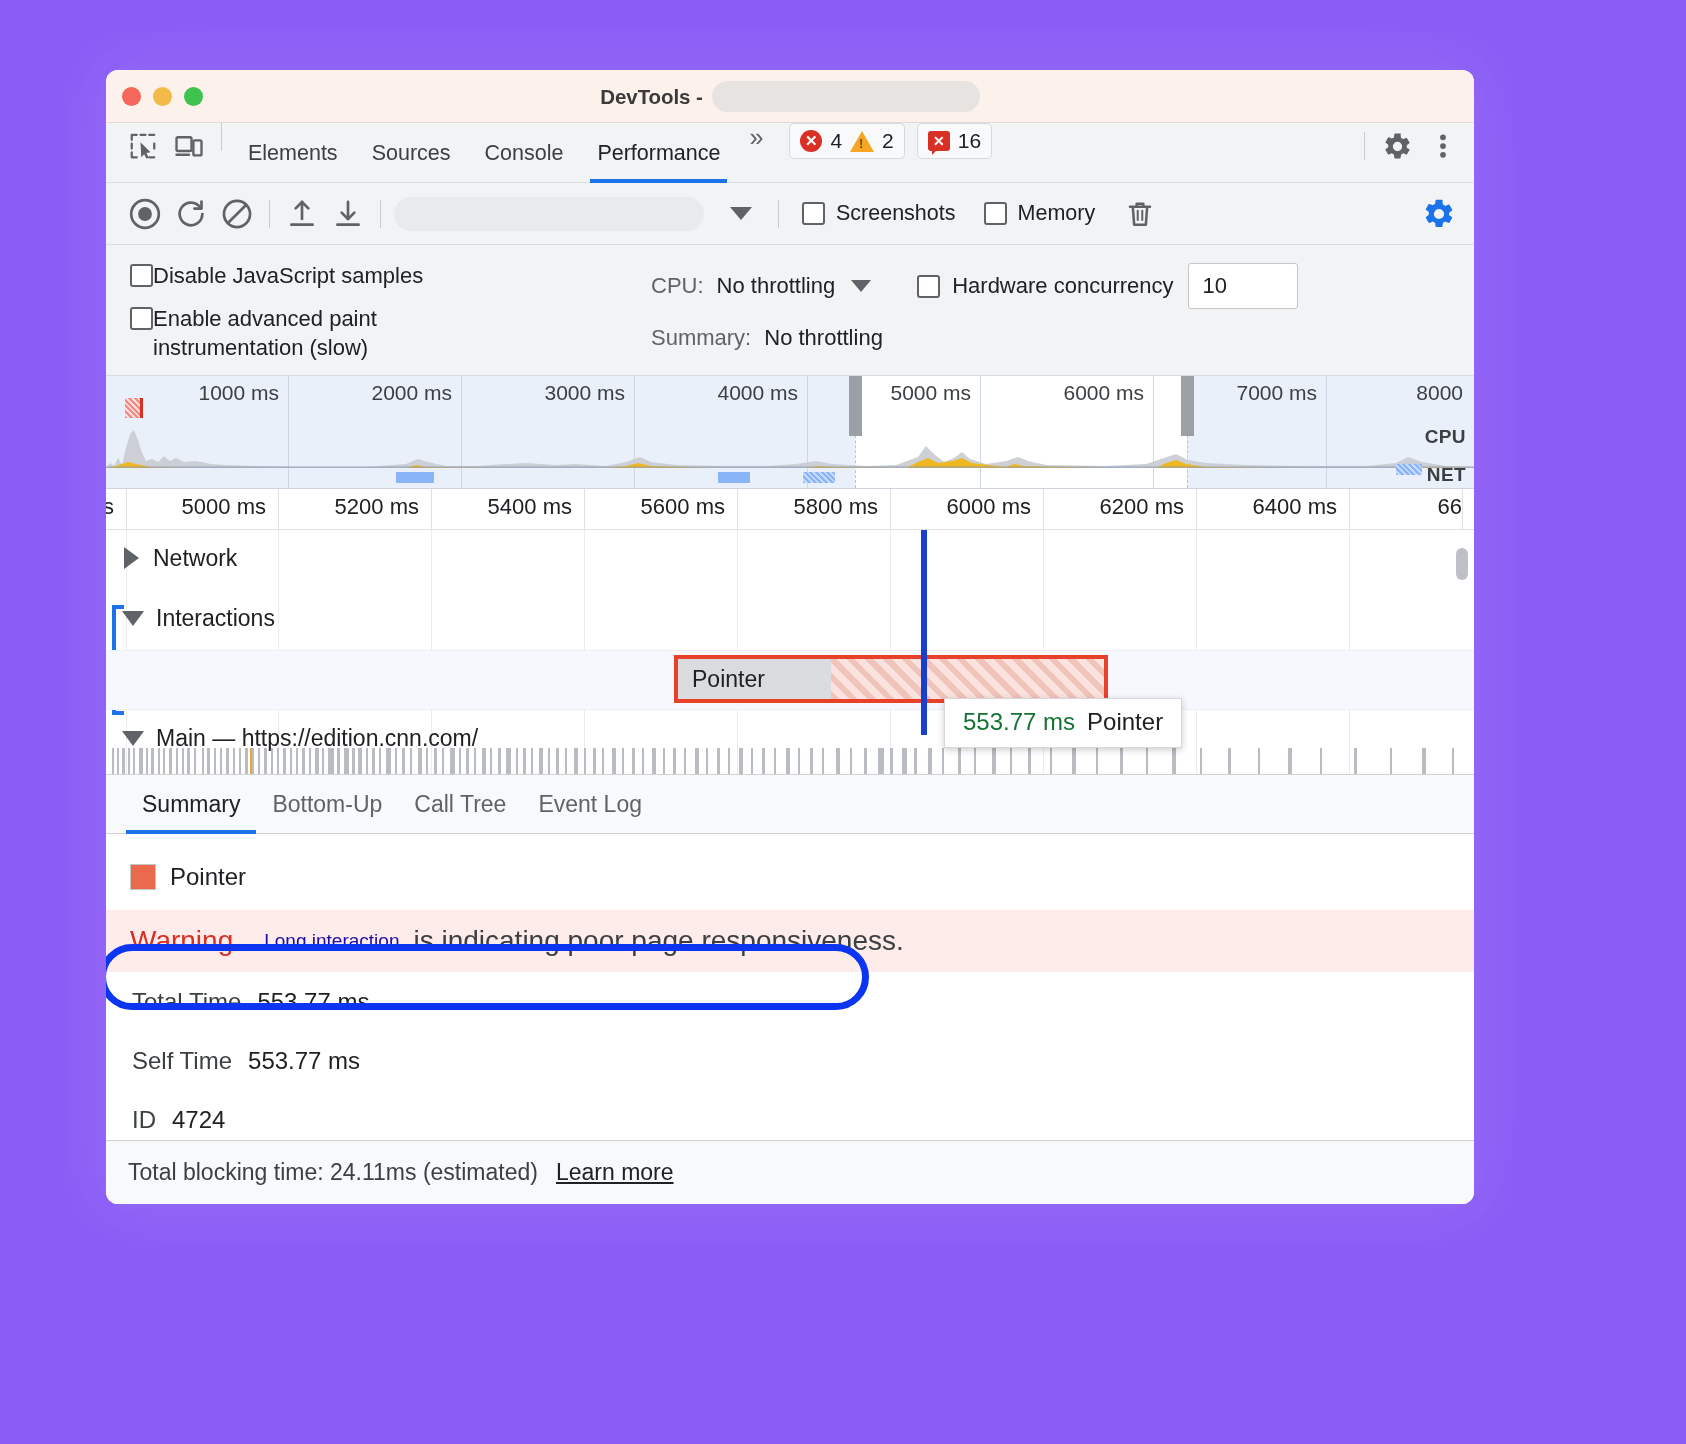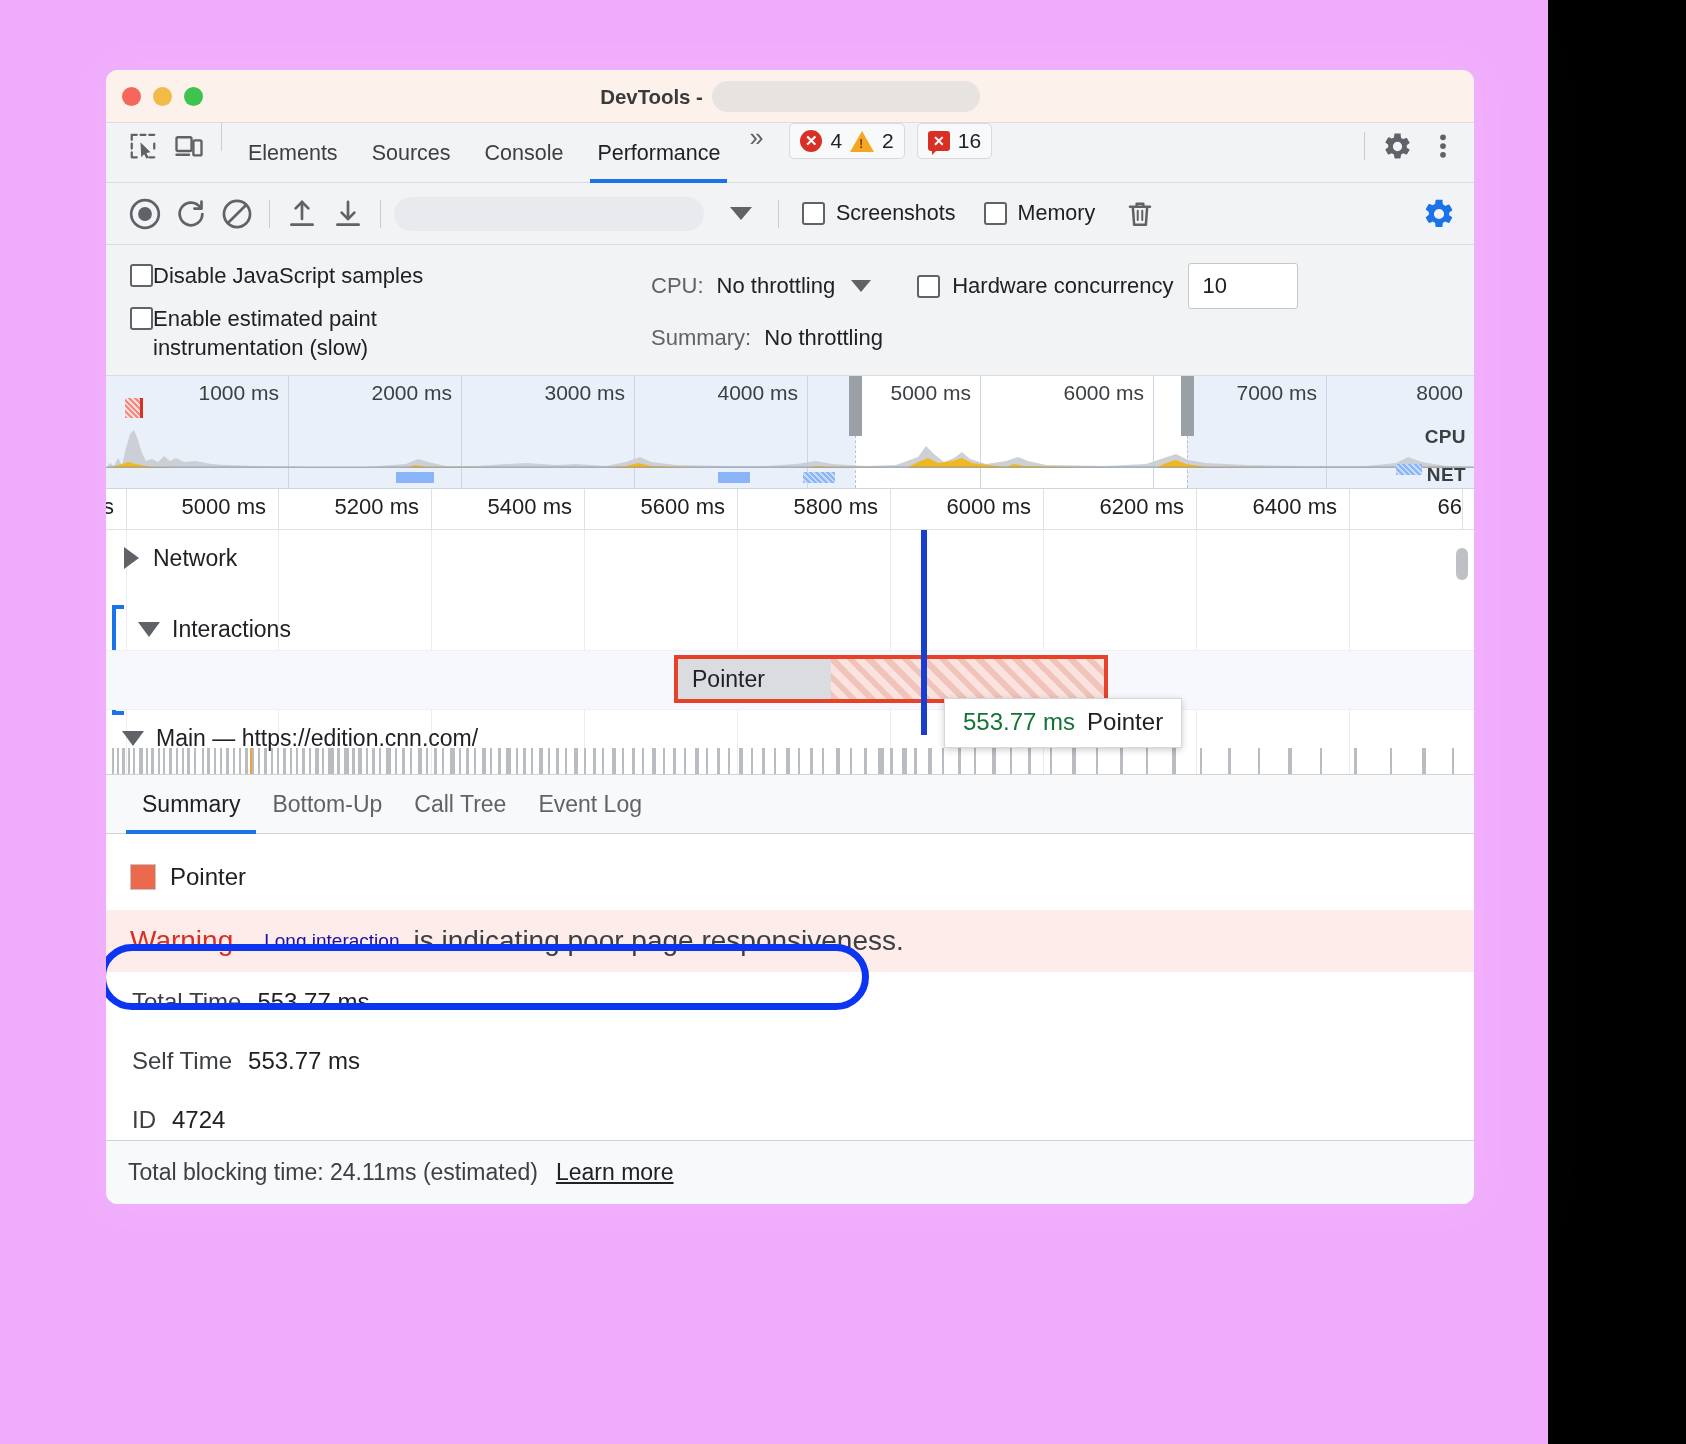--- a/index.html
+++ b/index.html
@@ -5,22 +5,22 @@
   * { box-sizing: border-box; }
   html, body {
     margin: 0; padding: 0;
     width: 1686px; height: 1444px;
     background: #000000;
     font-family: "Liberation Sans", sans-serif;
     overflow: hidden;
   }
   #stage {
     position: relative;
-    width: 1548px; height: 1444px;
-    background: #f0abfc;
+    width: 1686px; height: 1444px;
+    background: #8b5cf6;
   }
   
   #window {
     position: absolute;
     left: 106px; top: 70px;
     width: 1368px; height: 1134px;
     background: #ffffff;
     border-radius: 12px;
     overflow: hidden;
     box-shadow: 0 0 48px 18px rgba(255,255,255,0.045),
@@ -520,21 +520,21 @@
 
     <div class="settings">
       <div class="s-row">
         <div class="s-left">
           <div class="s-item">
             <span class="chkbox"></span>
             <span class="s-text">Disable JavaScript samples</span>
           </div>
           <div class="s-item">
             <span class="chkbox"></span>
-            <span class="s-text" style="max-width:330px">Enable estimated paint instrumentation (slow)</span>
+            <span class="s-text" style="max-width:330px">Enable advanced paint instrumentation (slow)</span>
           </div>
         </div>
         <div class="s-right">
           <div class="s-line">
             <span class="s-key">CPU:</span>
             <span class="s-val">No throttling</span>
             <span class="small-tri"></span>
             <span class="hc-wrap">
               <span class="chkbox"></span>
               <span class="s-text">Hardware concurrency</span>
@@ -626,21 +626,21 @@
       <div class="grid-line" style="left:937px"></div>
       <div class="grid-line" style="left:1090px"></div>
       <div class="grid-line" style="left:1243px"></div>
 
       <div class="track-row" style="top:0px; height:56px;">
         <span class="tri-right"></span>
         <span class="track-title">Network</span>
       </div>
 
       <div class="sel-bracket" style="top:75px; height:110px;"></div>
-      <div class="track-row" style="top:71px; height:56px;margin-left:16px;">
+      <div class="track-row" style="top:60px; height:56px;">
         <span class="tri-dn"></span>
         <span class="track-title">Interactions</span>
       </div>
 
       <div class="band" style="top:120px; height:60px;"></div>
 
       <div class="pointer-bar" style="left:568px; top:125px; width:434px; height:48px;">
         <span class="pb-solid" style="width:153px"></span>
         <span class="pb-hatch" style="left:153px; right:0;"></span>
         <span class="pb-label">Pointer</span>

